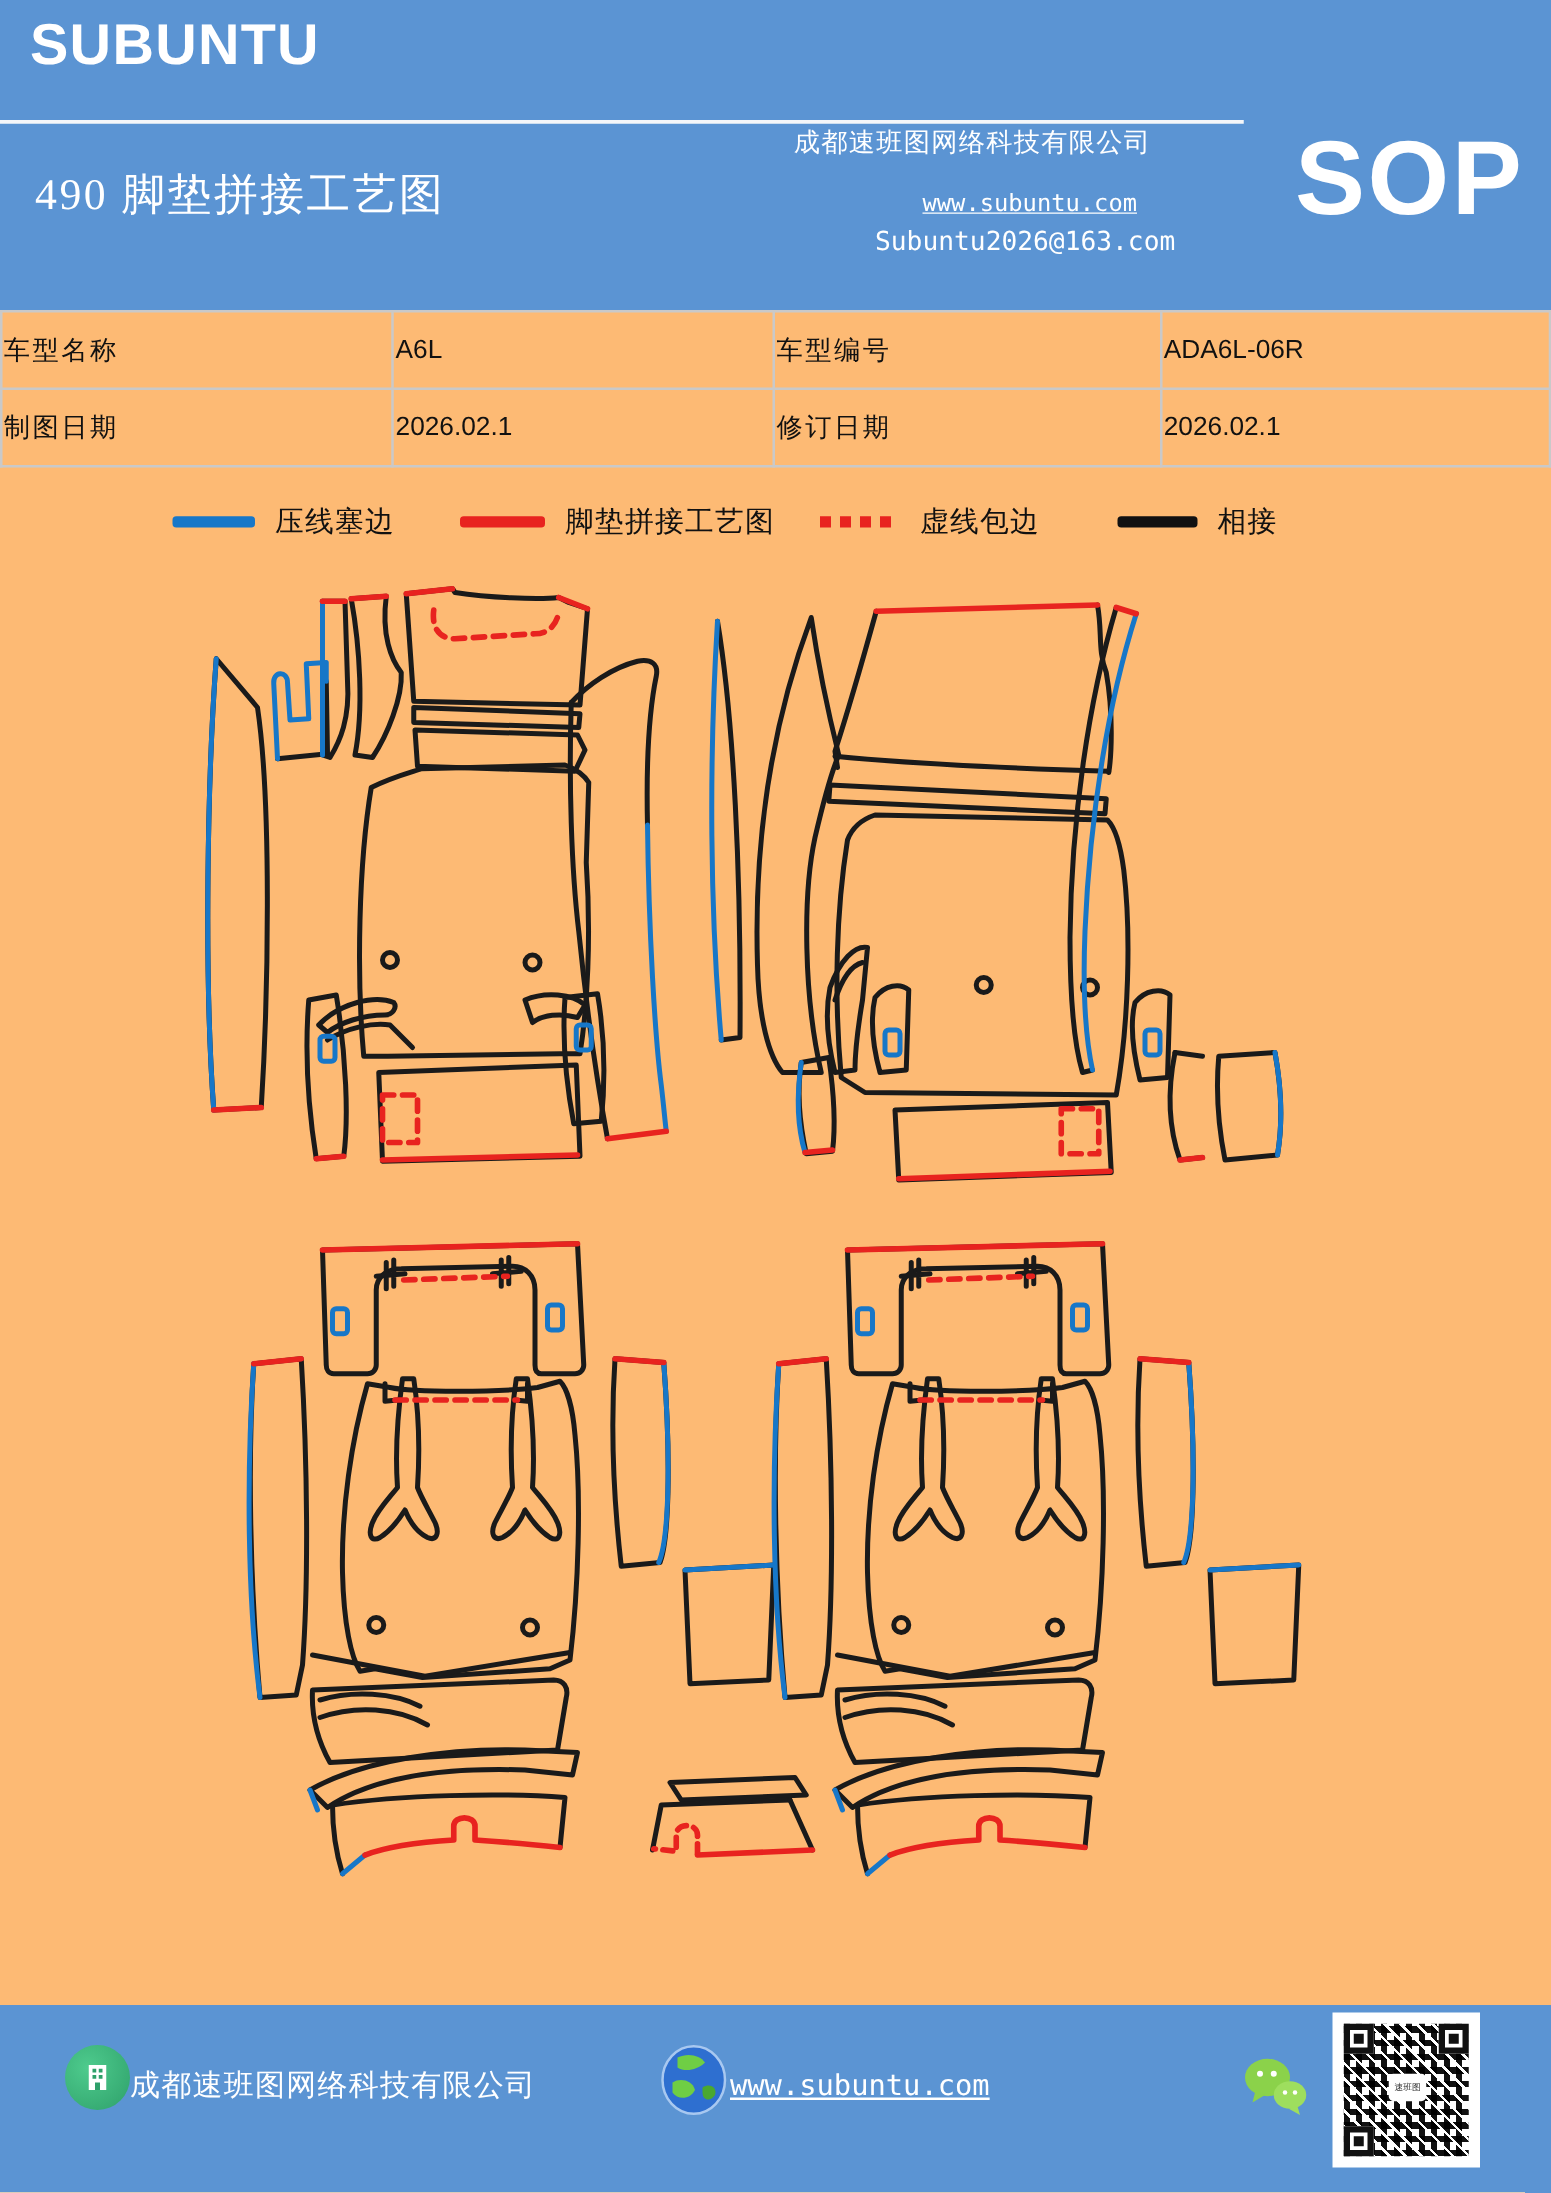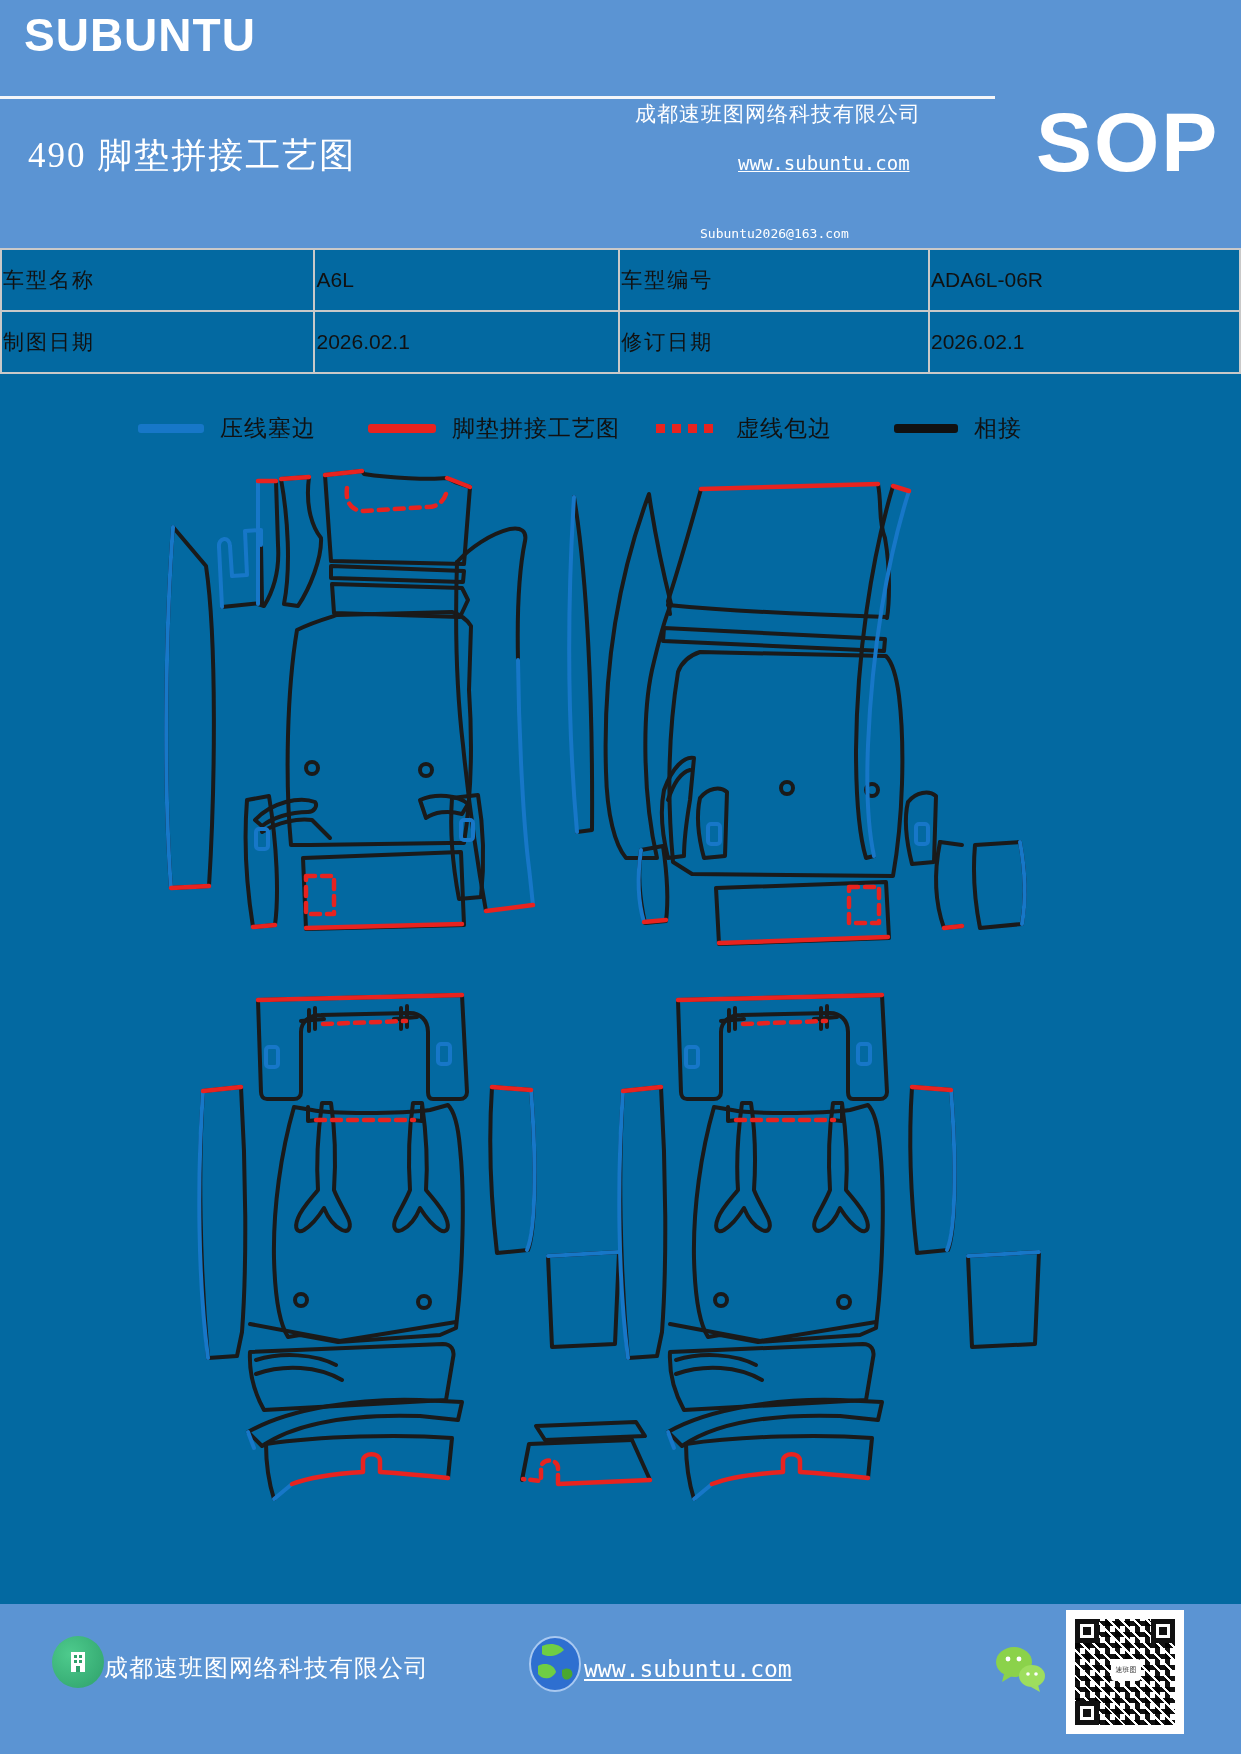--- a/index.html
+++ b/index.html
@@ -1,41 +1,41 @@
 <!DOCTYPE html>
 <html><head>
 <meta charset="utf-8">
 <style>
   html,body{margin:0;padding:0;background:#e8e8e8;}
-  .page{position:relative;width:1241px;height:1754px;background:#0369a1;margin:0 auto;
+  .page{position:relative;width:1241px;height:1754px;background:#fdba74;margin:0 auto;
         font-family:"Liberation Sans",sans-serif;overflow:hidden;}
   
   .header{position:absolute;left:0;top:0;width:1241px;height:248px;background:#5b94d3;}
   .brand{position:absolute;left:24px;top:8px;color:#fff;font-size:46px;font-weight:800;
          letter-spacing:1px;font-family:"Liberation Sans",sans-serif;}
   .header-rule{position:absolute;left:0;top:96px;width:995px;height:3px;background:#f4f6f9;}
   .page-title{position:absolute;left:28px;top:132px;color:#fff;font-size:35px;
               font-family:"Liberation Serif","DejaVu Serif",serif;letter-spacing:2px;}
   .company-top{position:absolute;left:635px;top:100px;color:#fff;font-size:21px;letter-spacing:1px;
                font-family:"Liberation Serif",serif;}
   .sop{position:absolute;left:1036px;top:58px;color:#fff;font-size:84px;font-weight:800;
        letter-spacing:2px;margin-top:36px;}
   .hdr-site{position:absolute;left:738px;top:152px;width:152px;color:#fff;font-size:19px;
             font-family:"DejaVu Sans Mono",monospace;text-decoration:underline;white-space:nowrap;}
-  .hdr-mail{position:absolute;left:700px;top:181px;color:#fff;font-size:13px;
-            font-family:"DejaVu Sans Mono",monospace;white-space:nowrap;margin-top:45px;}
+  .hdr-mail{position:absolute;left:700px;top:181px;color:#fff;font-size:21px;
+            font-family:"DejaVu Sans Mono",monospace;white-space:nowrap;}
   
   .info-table{position:absolute;left:0;top:248px;width:1241px;border-collapse:collapse;}
   .info-table td{border:2px solid #c9c9c9;height:58px;text-align:left;vertical-align:middle;
                  font-size:21px;color:#111;}
   .info-table td.lab{font-family:"Liberation Serif",serif;letter-spacing:2px;}
   .info-table td.val{font-family:"Liberation Sans",sans-serif;}
   
   .legend{position:absolute;left:0;top:399px;width:1241px;height:36px;}
-  .lg-item{position:absolute;top:11px;height:36px;display:flex;align-items:center;}
+  .lg-item{position:absolute;top:0;height:36px;display:flex;align-items:center;}
   .sw{display:inline-block;height:9px;border-radius:3px;margin-right:16px;}
   .sw.dashed{background:repeating-linear-gradient(90deg,#e8231f 0 9px,transparent 9px 16px);
              border-radius:0;}
   .lg-label{font-size:23px;color:#111;font-family:"Liberation Serif",serif;letter-spacing:1px;}
   
   .drawing{position:absolute;left:0;top:0;width:1241px;height:1754px;}
   
   .footer{position:absolute;left:0;top:1604px;width:1241px;height:150px;background:#5b94d3;}
   .f-company{position:absolute;left:104px;top:48px;color:#fff;font-size:24px;letter-spacing:1px;
              font-family:"Liberation Serif",serif;}

